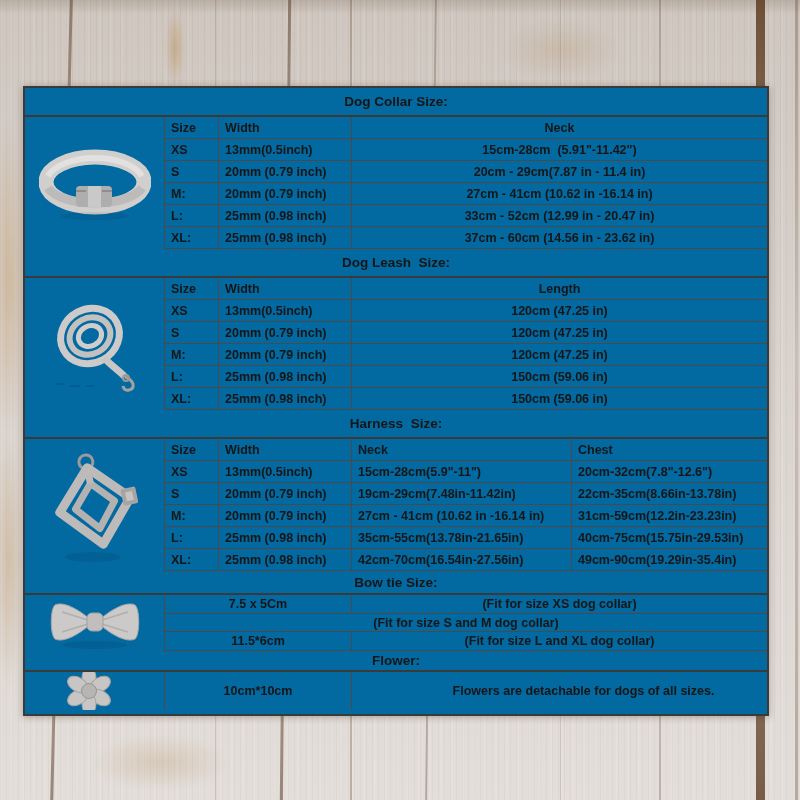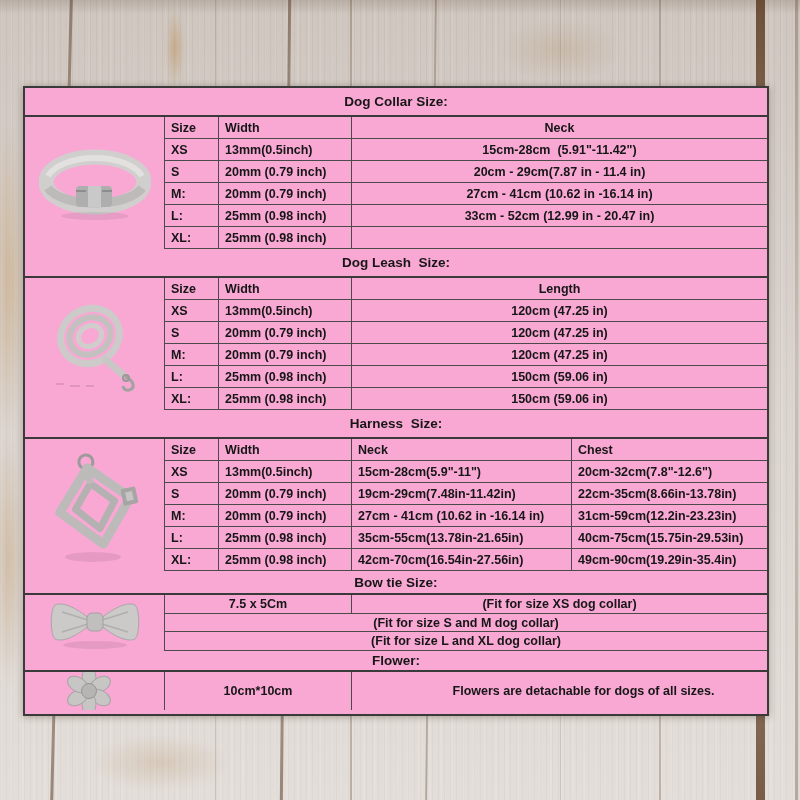--- a/index.html
+++ b/index.html
@@ -16,21 +16,21 @@
       linear-gradient(180deg, rgba(120,100,85,0.10), rgba(255,255,255,0.10) 55%, rgba(255,255,255,0.28)),
       repeating-linear-gradient(90deg, rgba(150,128,108,0.10) 0 1px, rgba(0,0,0,0) 1px 6px),
       repeating-linear-gradient(90deg, rgba(255,255,255,0.10) 0 2px, rgba(0,0,0,0) 2px 11px);
   }
   .crack{position:absolute;top:-10px;bottom:-10px;
     background:linear-gradient(180deg, rgba(88,60,38,0.55), rgba(88,60,38,0.22) 45%, rgba(88,60,38,0.55));}
   .patch{position:absolute;border-radius:50%;filter:blur(2px);}
   
   .panel{
     position:absolute;left:23px;top:86px;width:746px;height:630px;
-    background:#f9a8d4;border:2px solid #3a3a3a;box-sizing:border-box;
+    background:#0369a1;border:2px solid #3a3a3a;box-sizing:border-box;
     box-shadow:0 1px 7px rgba(60,40,20,0.35);
     color:#161616;
   }
   .sec-title{
     display:flex;align-items:center;justify-content:center;
     font-weight:bold;font-size:13.5px;white-space:pre;
     border-bottom:2px solid #3a3a3a;box-sizing:border-box;
   }
   .t29{height:29px}.t24{height:24px}.t21{height:21px}
   .tbl{display:flex;box-sizing:border-box;}
@@ -111,20 +111,21 @@
         <div class="cell c-center end">27cm - 41cm (10.62 in -16.14 in)</div>
       </div>
       <div class="row">
         <div class="cell c-size">L:</div>
         <div class="cell c-width">25mm (0.98 inch)</div>
         <div class="cell c-center end">33cm - 52cm (12.99 in - 20.47 in)</div>
       </div>
       <div class="row">
         <div class="cell c-size">XL:</div>
         <div class="cell c-width">25mm (0.98 inch)</div>
+        <div class="cell c-center end">37cm - 60cm (14.56 in - 23.62 in)</div>
       </div>
     </div>
   </div>
 
   <div class="sec-title t29">Dog Leash  Size:</div>
   <div class="tbl h132">
     <div class="img-cell">
       <svg width="106" height="100" viewBox="0 0 106 100">
         <g transform="rotate(-28 48 42)">
           <ellipse cx="48" cy="42" rx="30" ry="27" fill="none" stroke="#cccbca" stroke-width="7"></ellipse>
@@ -239,20 +240,21 @@
     </div>
     <div class="rows">
       <div class="row">
         <div class="cell c-bsize">7.5 x 5Cm</div>
         <div class="cell c-center end">(Fit for size XS dog collar)</div>
       </div>
       <div class="row">
         <div class="cell c-center end">(Fit for size S and M dog collar)</div>
       </div>
       <div class="row">
+        <div class="cell c-bsize">11.5*6cm</div>
         <div class="cell c-center end">(Fit for size L and XL dog collar)</div>
       </div>
     </div>
   </div>
 
   <div class="sec-title t21">Flower:</div>
   <div class="tbl h38">
     <div class="img-cell" style="justify-content:flex-start;padding-left:38px;">
       <svg width="52" height="44" viewBox="0 0 52 44">
         <g>

